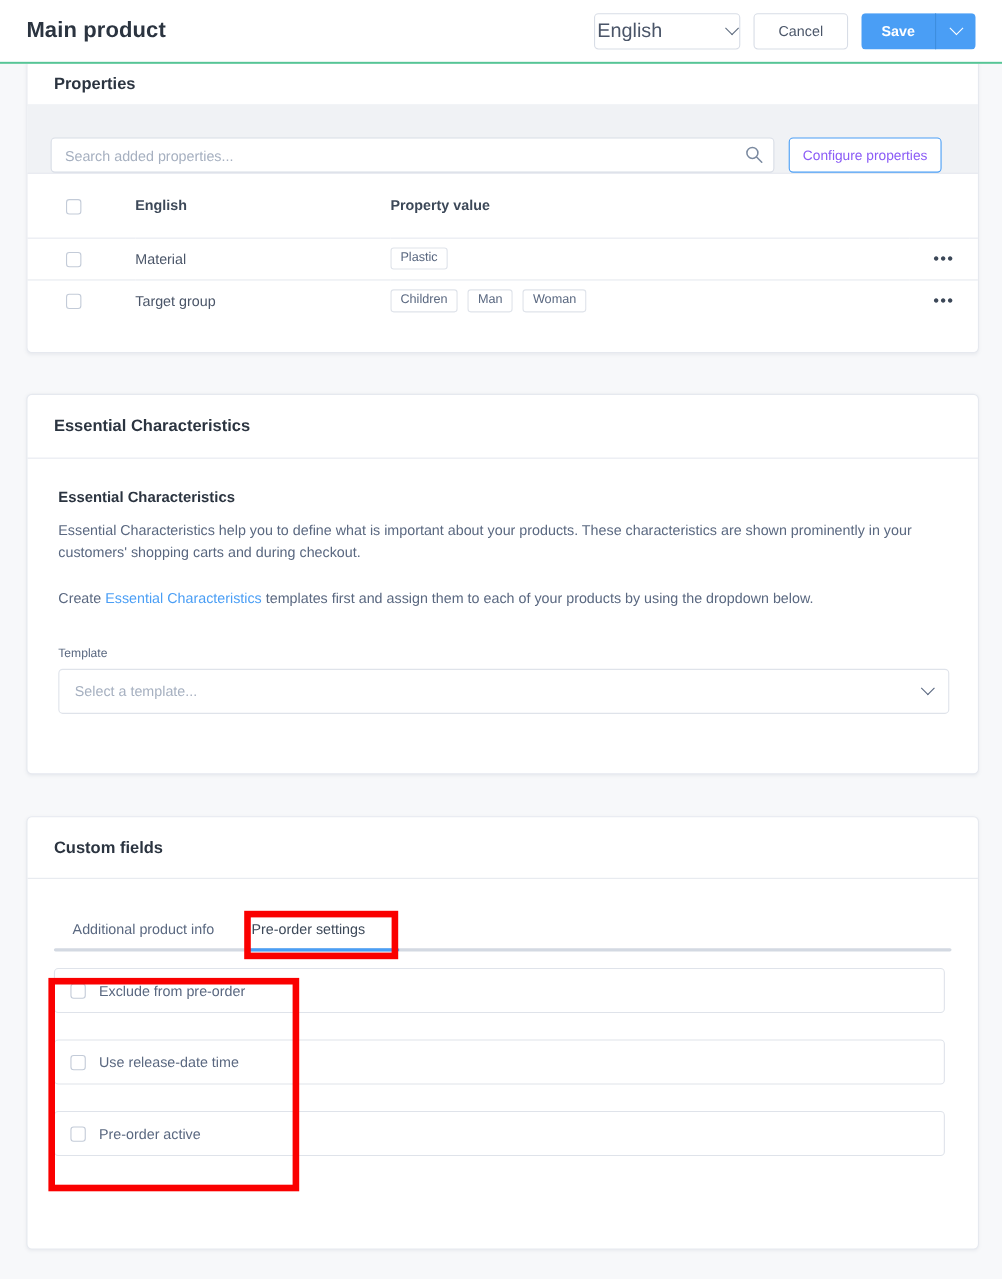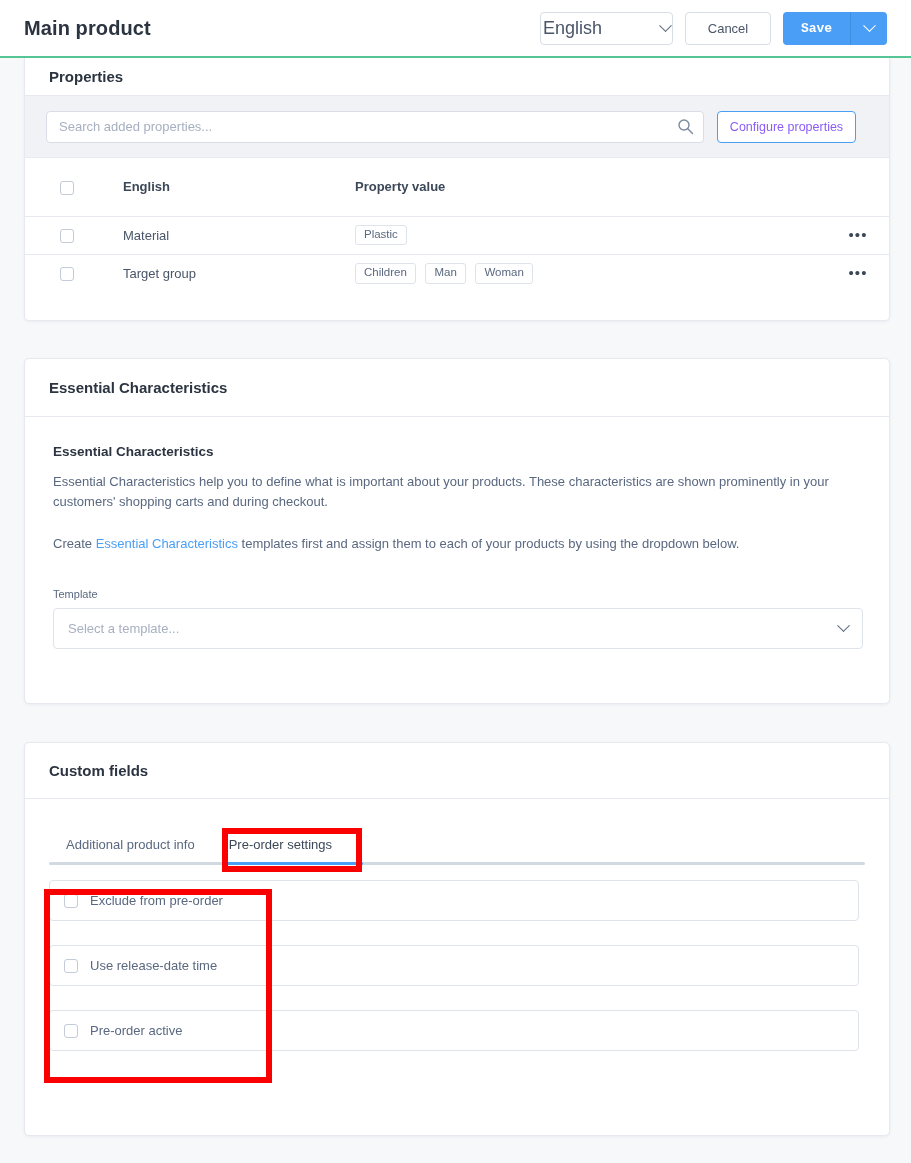--- a/index.html
+++ b/index.html
@@ -71,21 +71,21 @@
     overflow: hidden;
   }
   .btn-save {
     width: 67px;
     height: 33px;
     background: #4a9ef5;
     color: #fff;
     border: none;
     font-size: 13px;
     font-weight: bold;
-    font-family: Liberation Mono, monospace;
+    font-family: Liberation Sans, sans-serif;
     cursor: pointer;
   }
   .btn-save-caret {
     width: 37px;
     height: 33px;
     background: #4a9ef5;
     border: none;
     border-left: 1px solid #3d8ede;
     color: #fff;
     display: flex;
@@ -143,21 +143,21 @@
     border-top: none;
     border-radius: 0 0 5px 5px;
   }
   #card-properties .card-header { height: 38px; border-bottom: 1px solid #e6e9ef; }
 
   .search-row {
     height: 62px;
     background: #f0f2f5;
     border-bottom: 1px solid #e6e9ef;
     display: flex;
-    align-items: center;
+    align-items: flex-end;
     padding: 0 21px;
     gap: 13px;
   }
   .search-box {
     position: relative;
     flex: 1;
     height: 32px;
     max-width: 658px;
   }
   .search-input {

